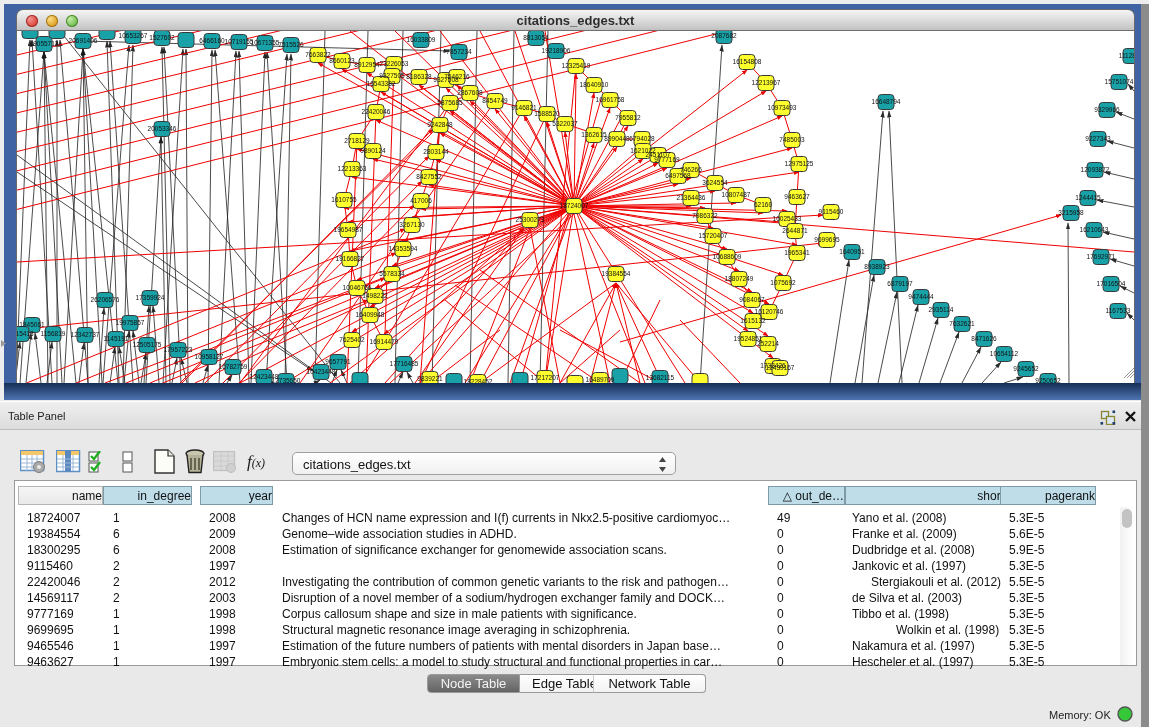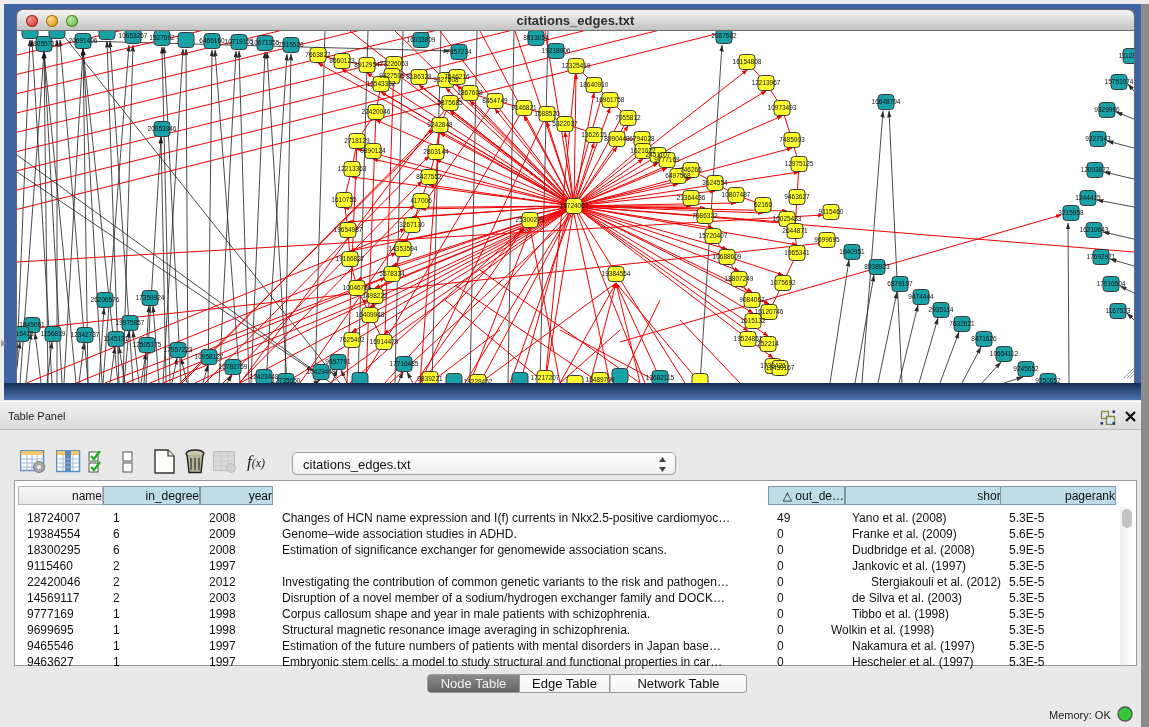--- a/index.html
+++ b/index.html
@@ -675,25 +675,25 @@
     <div style="position:absolute;left:292px;top:21px;width:384px;height:23px;background:linear-gradient(#fff,#f0f0f0);border:1px solid #9f9f9f;border-radius:5px">
       <span style="position:absolute;left:10px;top:4px;font-size:13px;color:#111">citations_edges.txt</span>
       <svg style="position:absolute;right:8px;top:4px" width="9" height="15">
           <path d="M4.5,0 L8,5 H1 Z" fill="#444"></path>
           <path d="M4.5,15 L8,10 H1 Z" fill="#444"></path>
         </svg>
     </div>
   </div>
   <div id="tbl">
     <div class="hcell" style="left:3px;width:85px;background:linear-gradient(#f6f6f6,#e9e9e9);border-color:#b4b4b4">name</div>
-    <div class="hcell" style="left:88px;width:97px">in_degree</div>
+    <div class="hcell" style="left:88px;width:89px">in_degree</div>
     <div class="hcell" style="left:185px;width:73px">year</div>
     <div class="hcell" style="left:753px;width:77px">△ out_de…</div>
     <div class="hcell" style="left:830px;width:160px">short</div>
-    <div class="hcell" style="left:985px;width:116px">pagerank</div>
+    <div class="hcell" style="left:985px;width:96px">pagerank</div>
     <div class="trow" style="top:29px">
         <span style="left:8px">18724007</span>
         <span style="left:94px">1</span>
         <span style="left:190px">2008</span>
         <span style="left:263px">Changes of HCN name expression and I(f) currents in Nkx2.5-positive cardiomyoc…</span>
         <span style="left:758px">49</span>
         <span style="left:833px">Yano et al. (2008)</span>
         <span style="left:990px">5.3E-5</span>
       </div>
 <div class="trow" style="top:45px">
@@ -737,32 +737,32 @@
         <span style="left:190px">2003</span>
         <span style="left:263px">Disruption of a novel member of a sodium/hydrogen exchanger family and DOCK…</span>
         <span style="left:758px">0</span>
         <span style="left:833px">de Silva et al. (2003)</span>
         <span style="left:990px">5.3E-5</span>
       </div>
 <div class="trow" style="top:125px">
         <span style="left:8px">9777169</span>
         <span style="left:94px">1</span>
         <span style="left:190px">1998</span>
-        <span style="left:263px">Corpus callosum shape and year in male patients with schizophrenia.</span>
+        <span style="left:263px">Corpus callosum shape and size in male patients with significance.</span>
         <span style="left:758px">0</span>
         <span style="left:833px">Tibbo et al. (1998)</span>
         <span style="left:990px">5.3E-5</span>
       </div>
 <div class="trow" style="top:141px">
         <span style="left:8px">9699695</span>
         <span style="left:94px">1</span>
         <span style="left:190px">1998</span>
         <span style="left:263px">Structural magnetic resonance image averaging in schizophrenia.</span>
         <span style="left:758px">0</span>
-        <span style="left:812px">Wolkin et al. (1998)</span>
+        <span style="left:877px">Wolkin et al. (1998)</span>
         <span style="left:990px">5.3E-5</span>
       </div>
 <div class="trow" style="top:157px">
         <span style="left:8px">9465546</span>
         <span style="left:94px">1</span>
         <span style="left:190px">1997</span>
         <span style="left:263px">Estimation of the future numbers of patients with mental disorders in Japan base…</span>
         <span style="left:758px">0</span>
         <span style="left:833px">Nakamura et al. (1997)</span>
         <span style="left:990px">5.3E-5</span>
@@ -775,21 +775,21 @@
         <span style="left:758px">0</span>
         <span style="left:833px">Hescheler et al. (1997)</span>
         <span style="left:990px">5.3E-5</span>
       </div>
     <div style="position:absolute;left:1105px;top:26px;width:14px;height:158px;background:linear-gradient(90deg,#f1f1f1,#fff)"></div>
     <div style="position:absolute;left:1107px;top:28px;width:10px;height:19px;background:#c3c3c3;border-radius:5px"></div>
   </div>
   <div id="tabs">
     <div class="seg" style="left:0;width:93px;background:linear-gradient(#8a8a8a,#646464);color:#f3f3f3;border-radius:4px 0 0 4px">Node Table</div>
     <div class="seg" style="left:93px;width:90px;background:linear-gradient(#fff,#f2f2f2);color:#111;border-left:0">Edge Table</div>
-    <div class="seg" style="left:183px;width:137px;background:linear-gradient(#fff,#f2f2f2);color:#111;border-left:1px solid #c9c9c9;border-radius:0 4px 4px 0">Network Table</div>
+    <div class="seg" style="left:166px;width:113px;background:linear-gradient(#fff,#f2f2f2);color:#111;border-left:1px solid #c9c9c9;border-radius:0 4px 4px 0">Network Table</div>
   </div>
   <div id="mem">Memory: OK</div>
   <svg style="position:absolute;left:1117px;top:306px" width="18" height="18">
       <circle cx="8" cy="8" r="7" fill="#35c93a" stroke="#555" stroke-width="1.4"></circle>
     </svg>
 </div>
 <div id="strip"></div>
 <svg style="position:absolute;left:0;top:339px" width="7" height="9">
     <path d="M1,1 L6,4.5 L1,8 Z" fill="#9a9a9a"></path>
   </svg>

